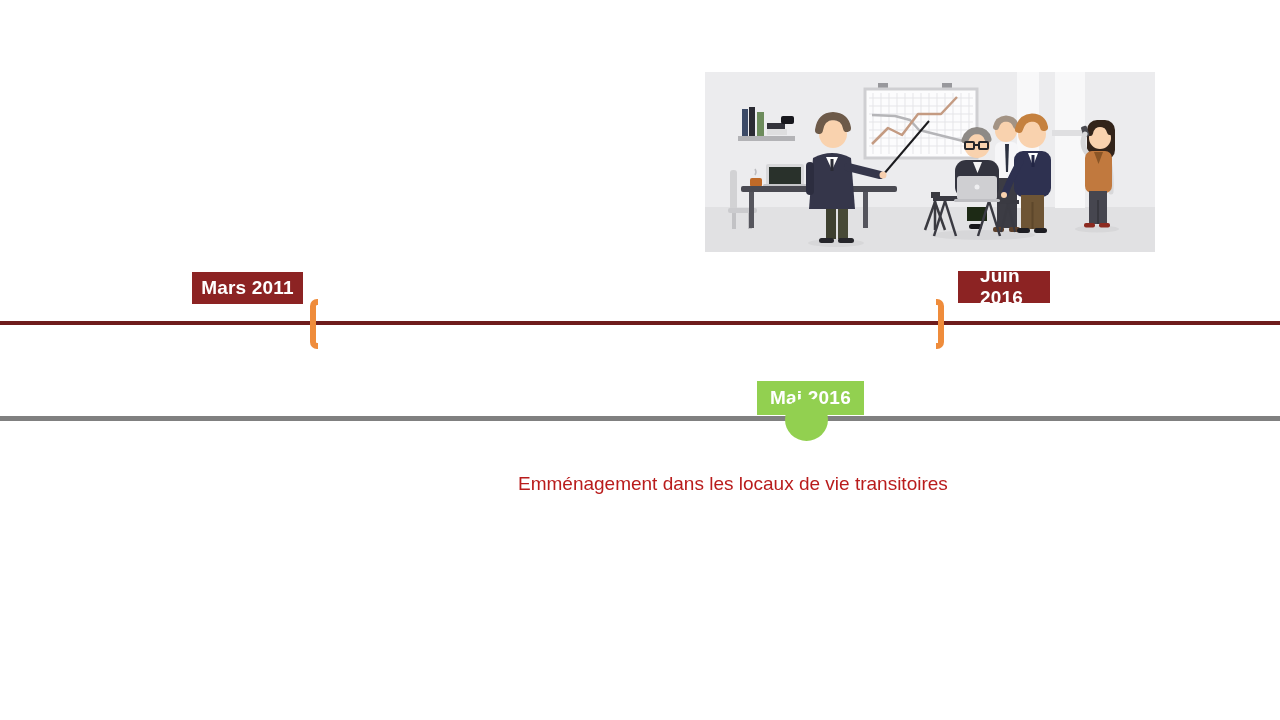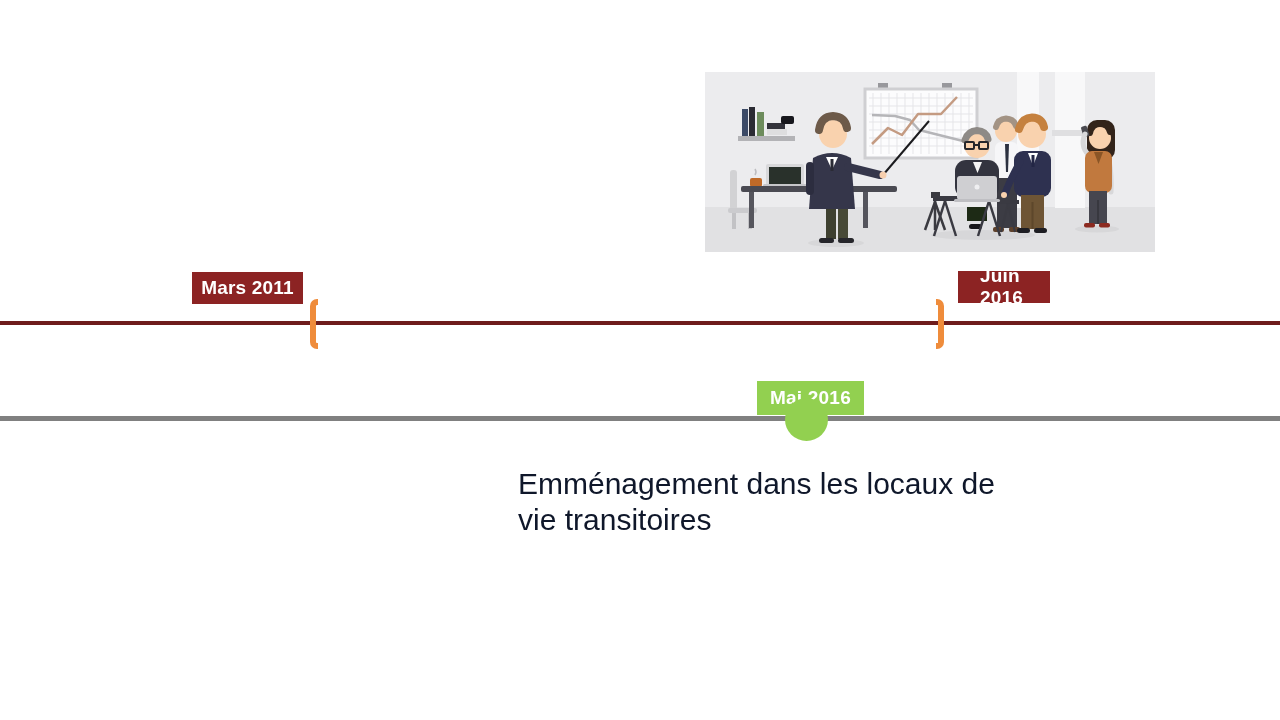--- a/index.html
+++ b/index.html
@@ -24,21 +24,21 @@
   .label-juin { left:958px; top:271px; width:92px; height:32px;padding-left:22px; }
   .label-mai  { left:757px; top:353px; width:107px; height:34px;margin-top:28px; }
 
   
   .span-title {
     position:absolute; left:318px; top:280px; width:628px; height:36px;
     text-align:center; font-size:27px; color:#3f3f3f; white-space:nowrap;
   }
   .description {
     position:absolute; left:518px; top:466px; width:505px;
-    font-size:30px; line-height:36px; color:#0f172a;
+    font-size:19px; line-height:36px; color:#b91c1c;
   }
 
   
   .bracket { position:absolute; width:8px; height:50px; border:6px solid #ef8c3b; }
   .bracket.open  { left:310px; top:299px; border-right:none; border-radius:7px 0 0 7px; }
   .bracket.close { left:936px; top:299px; border-left:none;  border-radius:0 7px 7px 0; }
 
   
   .green-dot {
     position:absolute; left:785px; top:398px; width:43px; height:43px;

